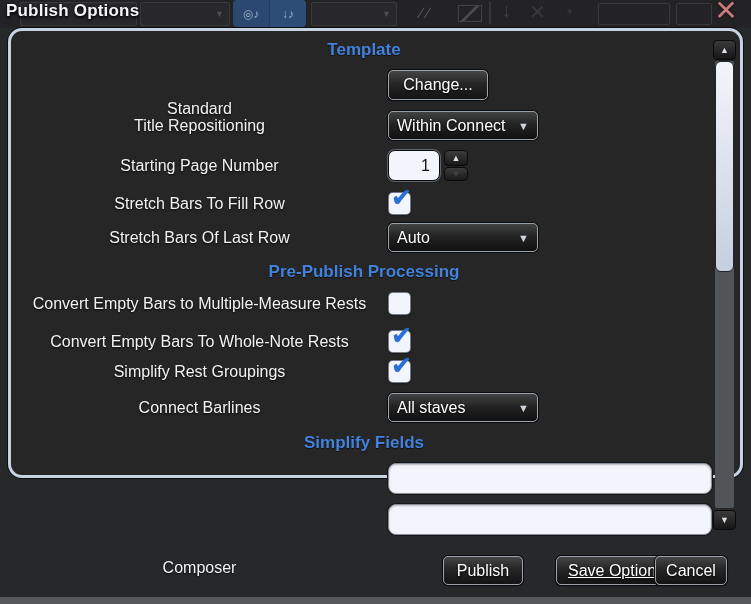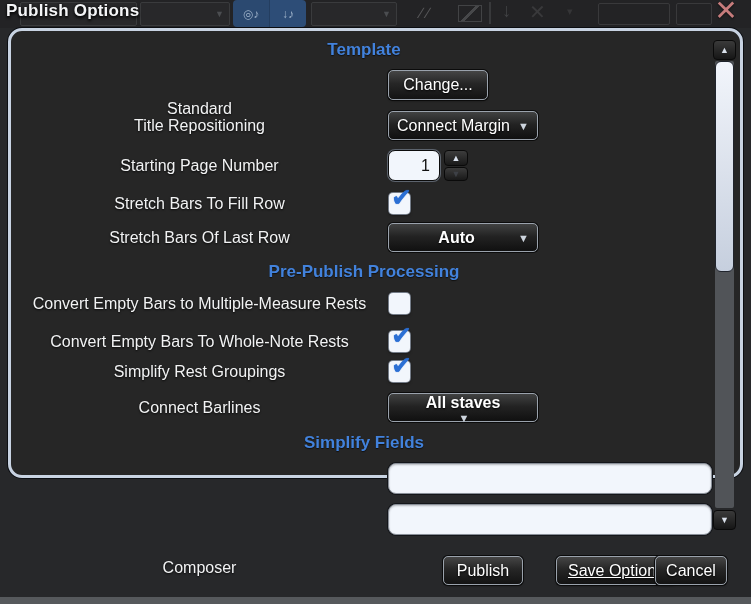--- a/index.html
+++ b/index.html
@@ -47,21 +47,21 @@
     font-family:inherit;cursor:pointer;
   }
   .dropdown{
     position:absolute;left:377px;width:150px;height:29px;box-sizing:border-box;
     background:linear-gradient(180deg,#414242,#232323 45%,#101010);
     border:1px solid #9aa2ac;border-radius:5px;
     box-shadow:0 0 0 1px #0b0b0b;
     display:flex;align-items:center;padding:0 8px;cursor:pointer;
   }
   .dd-label{flex:1;color:#fff;font-size:16px;text-shadow:0 1px 2px #000;white-space:nowrap;}
-  .dd-center{text-align:center;font-weight:bold;}
+  .dd-center{text-align:left;}
   .dd-arrow{color:#cdd4dd;font-size:11px;margin-left:2px;}
 
   .spin-input{
     position:absolute;left:377px;width:52px;height:31px;box-sizing:border-box;
     background:#f2f6fc;border:1px solid #0c0c0c;border-radius:7px;
     box-shadow:0 0 0 1px #5c636d;
     color:#111;font-size:16px;text-align:right;padding:0 9px 0 4px;font-family:inherit;
   }
   .spin-col{position:absolute;left:433px;width:24px;}
   .spin-btn{box-sizing:border-box;width:24px;height:16px;margin-bottom:1px;
@@ -127,21 +127,21 @@
 
 <div class="dialog">
 
   <div class="h-blue" style="top:9px;">Template</div>
 
   <div class="row-label" style="top:39px;line-height:30px;margin-top:24px;">Standard</div>
   <button class="dark-btn" style="left:377px;top:39px;width:100px;height:30px;">Change...</button>
 
   <div class="row-label" style="top:80px;line-height:29px;">Title Repositioning</div>
   <div class="dropdown" style="top:80px;">
-    <span class="dd-label">Connect Margin</span>
+    <span class="dd-label">Within Connect</span>
     <span class="dd-arrow">▼</span>
   </div>
 
   <div class="row-label" style="top:119px;line-height:31px;text-align:center;">Starting Page Number</div>
   <input class="spin-input" style="top: 119px;" value="1">
   <div class="spin-col" style="top:119px;">
     <div class="spin-btn spin-up">
         <span>▲</span>
       </div>
     <div class="spin-btn spin-down">
@@ -171,21 +171,21 @@
   <div class="checkbox checked" style="top:300px;">
     <span class="check-glyph">✔</span>
   </div>
 
   <div class="row-label" style="top:330px;line-height:21px;">Simplify Rest Groupings</div>
   <div class="checkbox checked" style="top:330px;">
     <span class="check-glyph">✔</span>
   </div>
 
   <div class="row-label" style="top:362px;line-height:29px;">Connect Barlines</div>
-  <div class="dropdown" style="top:362px;flex-direction:column;">
+  <div class="dropdown" style="top:362px;">
     <span class="dd-label dd-center">All staves</span>
     <span class="dd-arrow">▼</span>
   </div>
 
   <div class="h-blue" style="top:402px;">Simplify Fields</div>
 
   <input class="text-input" style="top: 432px;" value="">
 
   <div class="row-label" style="top:473px;line-height:31px;margin-top:48px;">Composer</div>
   <input class="text-input" style="top: 473px;" value="">

